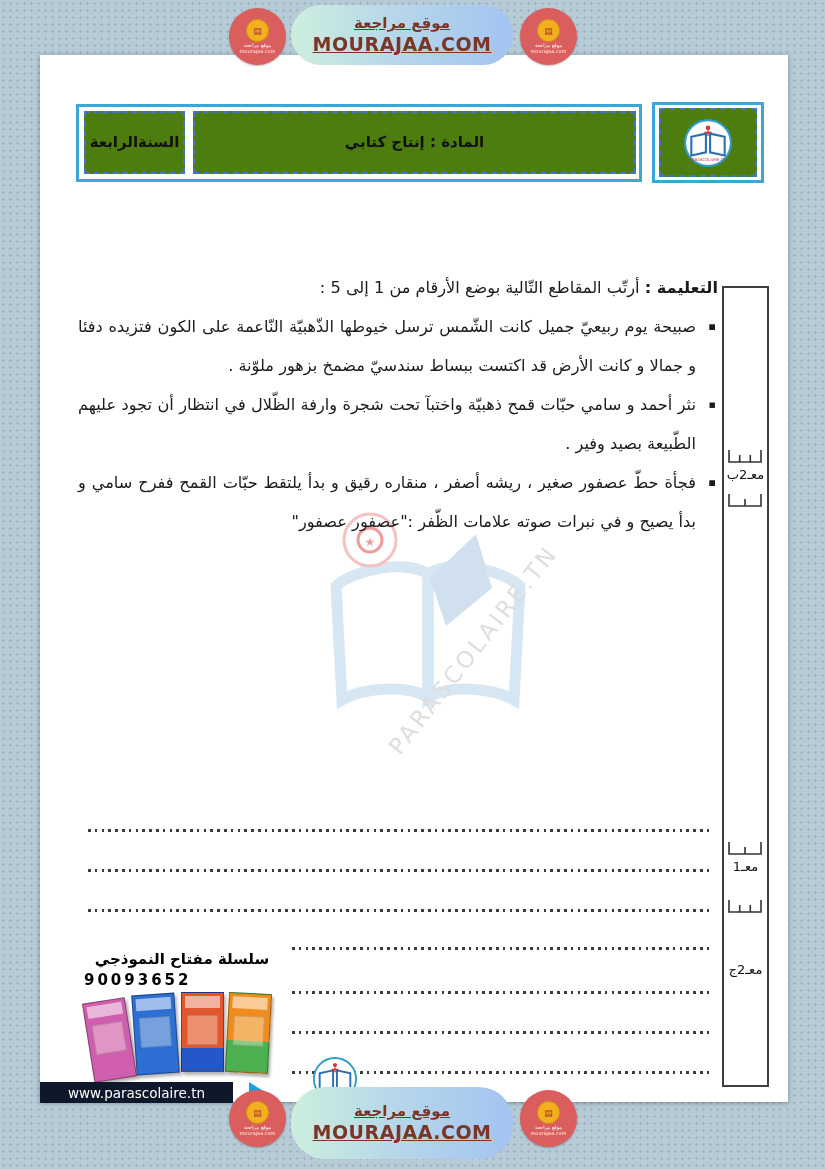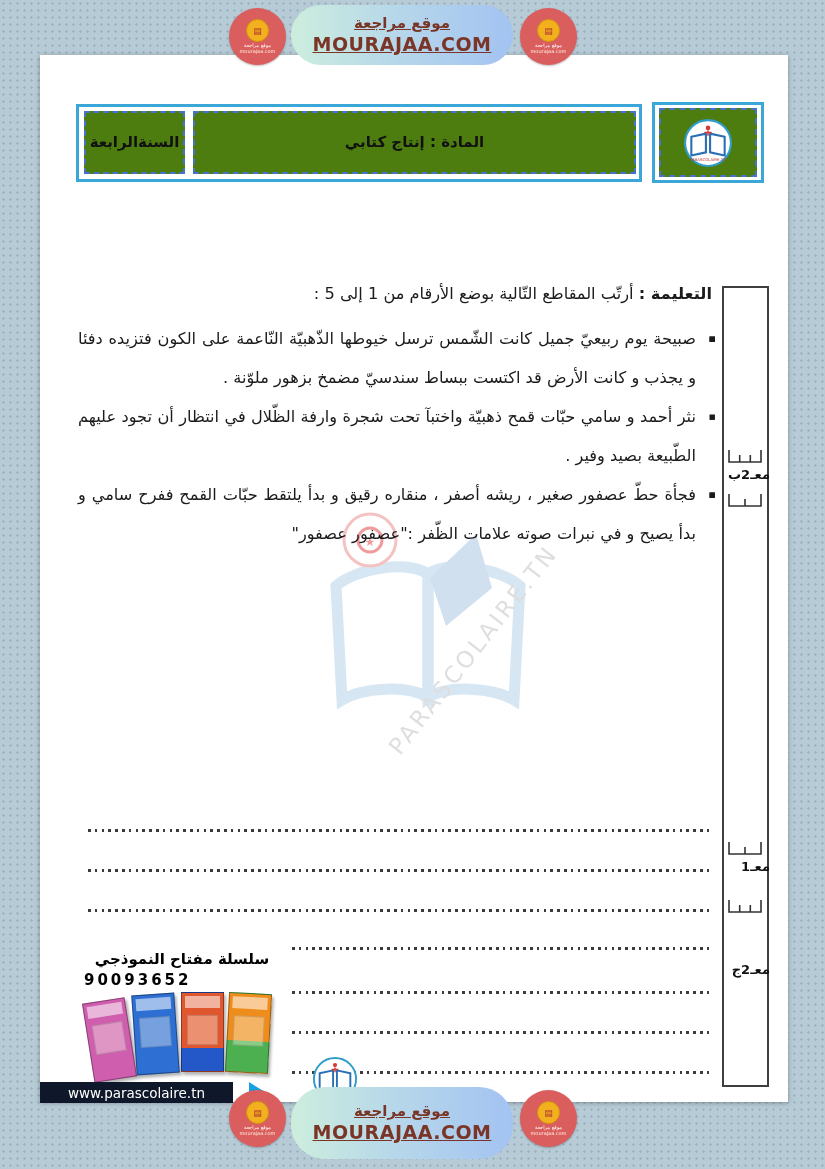--- a/index.html
+++ b/index.html
@@ -29,33 +29,33 @@
   
   .hdr-outer{position:absolute;border:3px solid #3ba7d9;background:#fff;box-sizing:border-box;z-index:3;}
   .dashed{position:absolute;border:2px dashed #4673c8;box-sizing:border-box;z-index:4;background:#4d7c0f;
           display:flex;flex-direction:row;align-items:center;justify-content:center;direction:rtl;}
   .yr{font-size:15px;font-weight:bold;color:#111;line-height:1.9;}
   .ttl1{font-size:16.5px;font-weight:bold;color:#111;line-height:1.7;}
   .ttl2{font-size:15px;font-weight:bold;color:#111;line-height:1.5;}
   
   .content{position:absolute;left:78px;top:268px;width:640px;z-index:3;direction:rtl;
            font-size:16.2px;line-height:39px;color:#1b1b1b;text-align:justify;}
-  .content p{margin:6px;}
+  .content p{margin:0;}
   .content ul{margin:0;padding:0;}
   .content li{list-style:none;position:relative;padding-right:22px;}
   .blt{position:absolute;right:2px;top:0;font-size:11px;line-height:39px;}
   .b{font-weight:bold;}
   
   .dots{position:absolute;height:3px;z-index:3;
         background-image:repeating-linear-gradient(to right,#3b3b3b 0 2.6px,transparent 2.6px 6.8px);}
   
   .score-col{position:absolute;left:722px;top:286px;width:47px;height:801px;border:2px solid #3f3f3f;
              background:#fff;box-sizing:border-box;z-index:3;}
   .marks{position:absolute;z-index:4;}
-  .slabel{position:absolute;width:49px;text-align:right;font-size:13px;font-weight:bold;direction:rtl;
+  .slabel{position:absolute;width:49px;text-align:center;font-size:13px;font-weight:normal;direction:rtl;
           z-index:4;color:#111;}
   
   .wm{position:absolute;left:278px;top:436px;z-index:2;opacity:.9;}
   
   .books-title{position:absolute;left:84px;top:950px;width:196px;text-align:center;font-weight:bold;
                font-size:15px;direction:rtl;z-index:3;color:#000;}
   .books-phone{position:absolute;left:84px;top:971px;width:196px;text-align:left;font-weight:bold;
                font-size:15px;letter-spacing:3px;z-index:3;color:#000;}
   .bookshelf{position:absolute;left:84px;top:990px;width:200px;height:90px;z-index:3;}
   .book{position:absolute;width:41px;height:78px;border:1px solid rgba(0,0,0,.35);
@@ -123,21 +123,21 @@
     <circle cx="24" cy="9.5" r="2.2" fill="#d33a3a"></circle>
     <path d="M24 12 L24 17 M20.5 14 L27.5 14" stroke="#d33a3a" stroke-width="1.5"></path>
     <text x="24" y="41.5" font-size="3.8" text-anchor="middle" fill="#c03333">PARASCOLAIRE.TN</text>
   </svg>
 </div>
 
 <div class="content">
   <p class="instr"><span class="b">التعليمة :</span> <span>أرتّب المقاطع التّالية بوضع الأرقام من 1 إلى 5 :</span></p>
   <ul>
     <li><span class="blt">▪</span></li>
-    <li><span class="blt">▪</span><span>صبيحة يوم ربيعيّ جميل كانت الشّمس ترسل خيوطها الذّهبيّة النّاعمة على الكون فتزيده دفئا و يجذب و كانت الأرض قد اكتست ببساط سندسيّ مضمخ بزهور ملوّنة .</span></li>
+    <li><span class="blt">▪</span><span>صبيحة يوم ربيعيّ جميل كانت الشّمس ترسل خيوطها الذّهبيّة النّاعمة على الكون فتزيده دفئا و جمالا و كانت الأرض قد اكتست ببساط سندسيّ مضمخ بزهور ملوّنة .</span></li>
     <li><span class="blt">▪</span><span>نثر أحمد و سامي حبّات قمح ذهبيّة واختبآ تحت شجرة وارفة الظّلال في انتظار أن تجود عليهم الطّبيعة بصيد وفير .</span></li>
     <li><span class="blt">▪</span></li>
     <li><span class="blt">▪</span><span>فجأة حطّ عصفور صغير ، ريشه أصفر ، منقاره رقيق و بدأ يلتقط حبّات القمح ففرح سامي و بدأ يصيح و في نبرات صوته علامات الظّفر :"عصفور عصفور"</span></li>
   </ul>
 </div>
 
 <div class="dots" style="left:88px;top:829px;width:622px"></div>
 <div class="dots" style="left:88px;top:869px;width:622px"></div>
 <div class="dots" style="left:88px;top:909px;width:622px"></div>
 <div class="dots" style="left:292px;top:947px;width:418px"></div>

